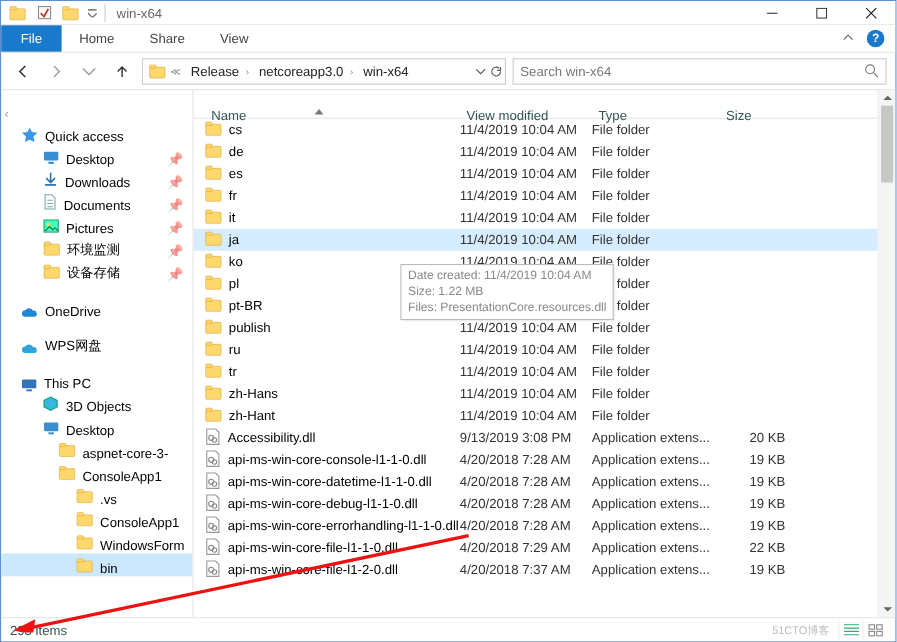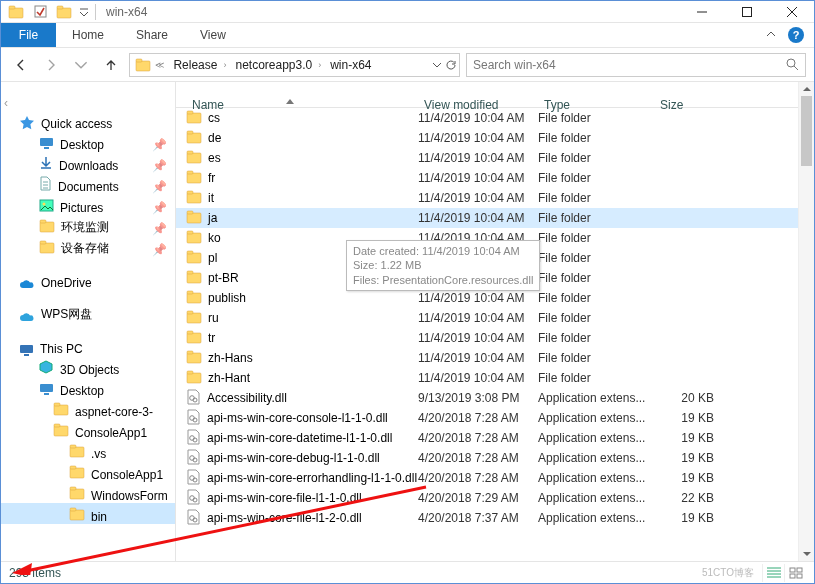--- a/index.html
+++ b/index.html
@@ -66,21 +66,21 @@
 
   .rows { flex:1; overflow:hidden; position:relative; }
   .row { height: 20px; display:flex; align-items:center; padding-left:10px; }
   .row.sel { background:#d6ecff; }
   .cell { overflow:hidden; white-space:nowrap; text-overflow:ellipsis; }
   .cell.name { width: 232px; display:flex; align-items:center; gap:6px; }
   .cell.date { width: 120px; color:#333; }
   .cell.type { width: 116px; color:#333; }
   .cell.size { width: 68px; text-align:right; padding-right:8px; color:#333; }
 
-  .tooltip { position:absolute; left:170px; top:132px; background:#fff; border:1px solid #bbb; padding:3px 6px; color:#888; font-size:11px; line-height:1.3; box-shadow:1px 1px 2px rgba(0,0,0,.15); }
+  .tooltip { position:absolute; left:188px; top:132px; background:#fff; border:1px solid #bbb; padding:3px 6px; color:#888; font-size:11px; line-height:1.3; box-shadow:1px 1px 2px rgba(0,0,0,.15); }
 
   .vscroll { width:16px; border-left:1px solid #eee; background:#f5f5f5; position:relative; }
   .vthumb { position:absolute; left:2px; right:2px; top:14px; height:70px; background:#c7c7c7; }
   .varrow { position:absolute; left:0; right:0; height:14px; display:flex; align-items:center; justify-content:center; }
   .varrow.up { top:0; } .varrow.down { bottom:0; }
   .varrow svg { width:8px; height:8px; fill:#666; }
 
   
   .status { height:22px; border-top:1px solid #e5e5e5; display:flex; align-items:center; padding:0 8px; color:#355; }
   .status .grow { flex:1; }

